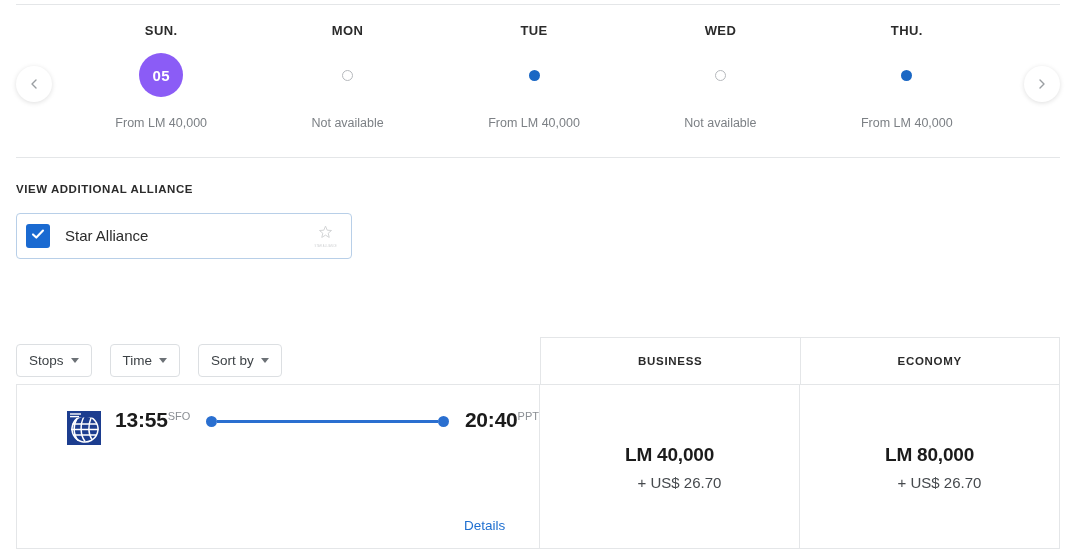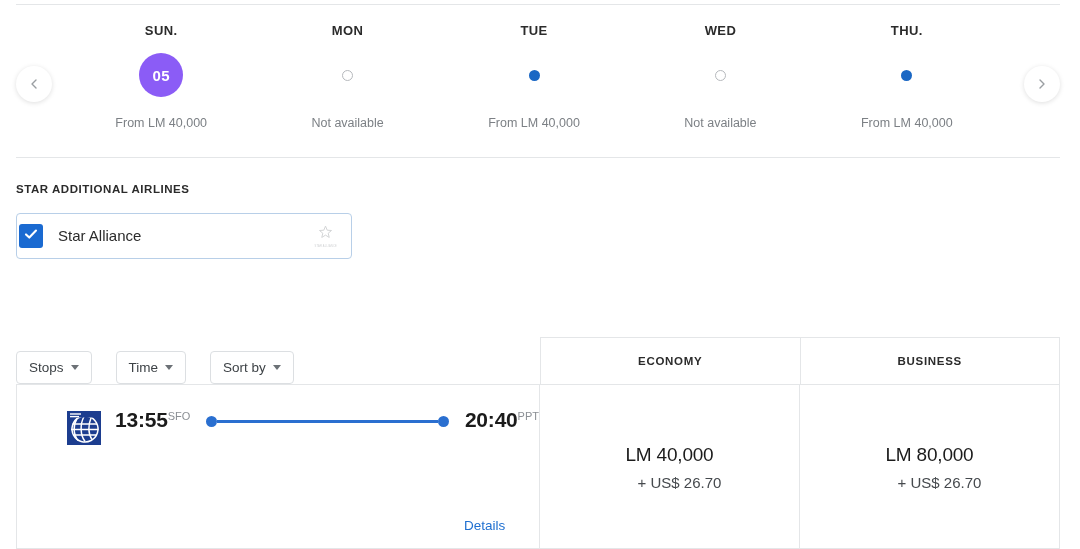--- a/index.html
+++ b/index.html
@@ -149,21 +149,21 @@
 
   .alliance-box {
     margin-top: 17px;
     width: 336px;
     height: 46px;
     border: 1px solid #b8cfe8;
     border-radius: 4px;
     background: #ffffff;
     display: flex;
     align-items: center;
-    padding: 0 14px 0 2px;
+    padding: 0 14px 0 9px;
     cursor: pointer;
     position: relative;
   }
 
   .alliance-checkbox {
     width: 24px;
     height: 24px;
     border-radius: 3px;
     background: #1a6ad1;
     display: flex;
@@ -206,22 +206,22 @@
   }
 
   .results-header {
     display: flex;
     height: 47px;
   }
 
   .filters {
     width: 524px;
     display: flex;
-    align-items: flex-end;
-    gap: 24px;
+    align-items: center;
+    gap: 18px;
   }
 
   .filter-btn {
     height: 33px;
     border: 1px solid #dcdfe2;
     border-radius: 4px;
     background: #ffffff;
     padding: 0 12px;
     display: flex;
     align-items: center;
@@ -354,21 +354,21 @@
     display: flex;
     flex-direction: column;
     align-items: center;
     justify-content: center;
     cursor: pointer;
   }
   .price-cell + .price-cell { border-left: 1px solid #e4e6e8; }
 
   .price-main {
     font-size: 19px;
-    font-weight: 400;
+    font-weight: 700;
     color: #1b1b1b;
     line-height: 24px;
     letter-spacing: -0.2px;
   }
 
   .price-sub {
     font-size: 15px;
     color: #45494d;
     margin-top: 8px;
     line-height: 16px;
@@ -439,21 +439,21 @@
       <svg width="14" height="14" viewBox="0 0 14 14">
         <polyline points="5,3 9,7 5,11" fill="none" stroke="#9a9ea2" stroke-width="1.4" stroke-linecap="round" stroke-linejoin="round"></polyline>
       </svg>
     </span>
   </button>
 
   <div class="date-strip-divider"></div>
 </div>
 
 <div class="airlines-section">
-  <div class="airlines-title">STAR ADDITIONAL AIRLINES</div>
+  <div class="airlines-title">VIEW ADDITIONAL ALLIANCE</div>
 
   <div class="alliance-box">
     <div class="alliance-checkbox">
       <span>
         <svg width="16" height="16" viewBox="0 0 16 16">
           <polyline points="3,8.4 6.3,11.6 13,4.6" fill="none" stroke="#ffffff" stroke-width="2.1" stroke-linecap="round" stroke-linejoin="round"></polyline>
         </svg>
       </span>
     </div>
     <div class="alliance-label">Star Alliance</div>
@@ -480,22 +480,22 @@
       <button class="filter-btn">
         <span>Time</span>
         <span class="caret"></span>
       </button>
       <button class="filter-btn">
         <span>Sort by</span>
         <span class="caret"></span>
       </button>
     </div>
 
+    <div class="cabin-head">BUSINESS</div>
     <div class="cabin-head">ECONOMY</div>
-    <div class="cabin-head">BUSINESS</div>
   </div>
 
   <div class="results-body">
 
     <div class="flight-info">
       <div class="flight-row">
 
         <div class="airline-logo">
           <svg width="34" height="34" viewBox="0 0 34 34">
             <rect x="0" y="0" width="34" height="34" fill="#1c3d8f"></rect>

